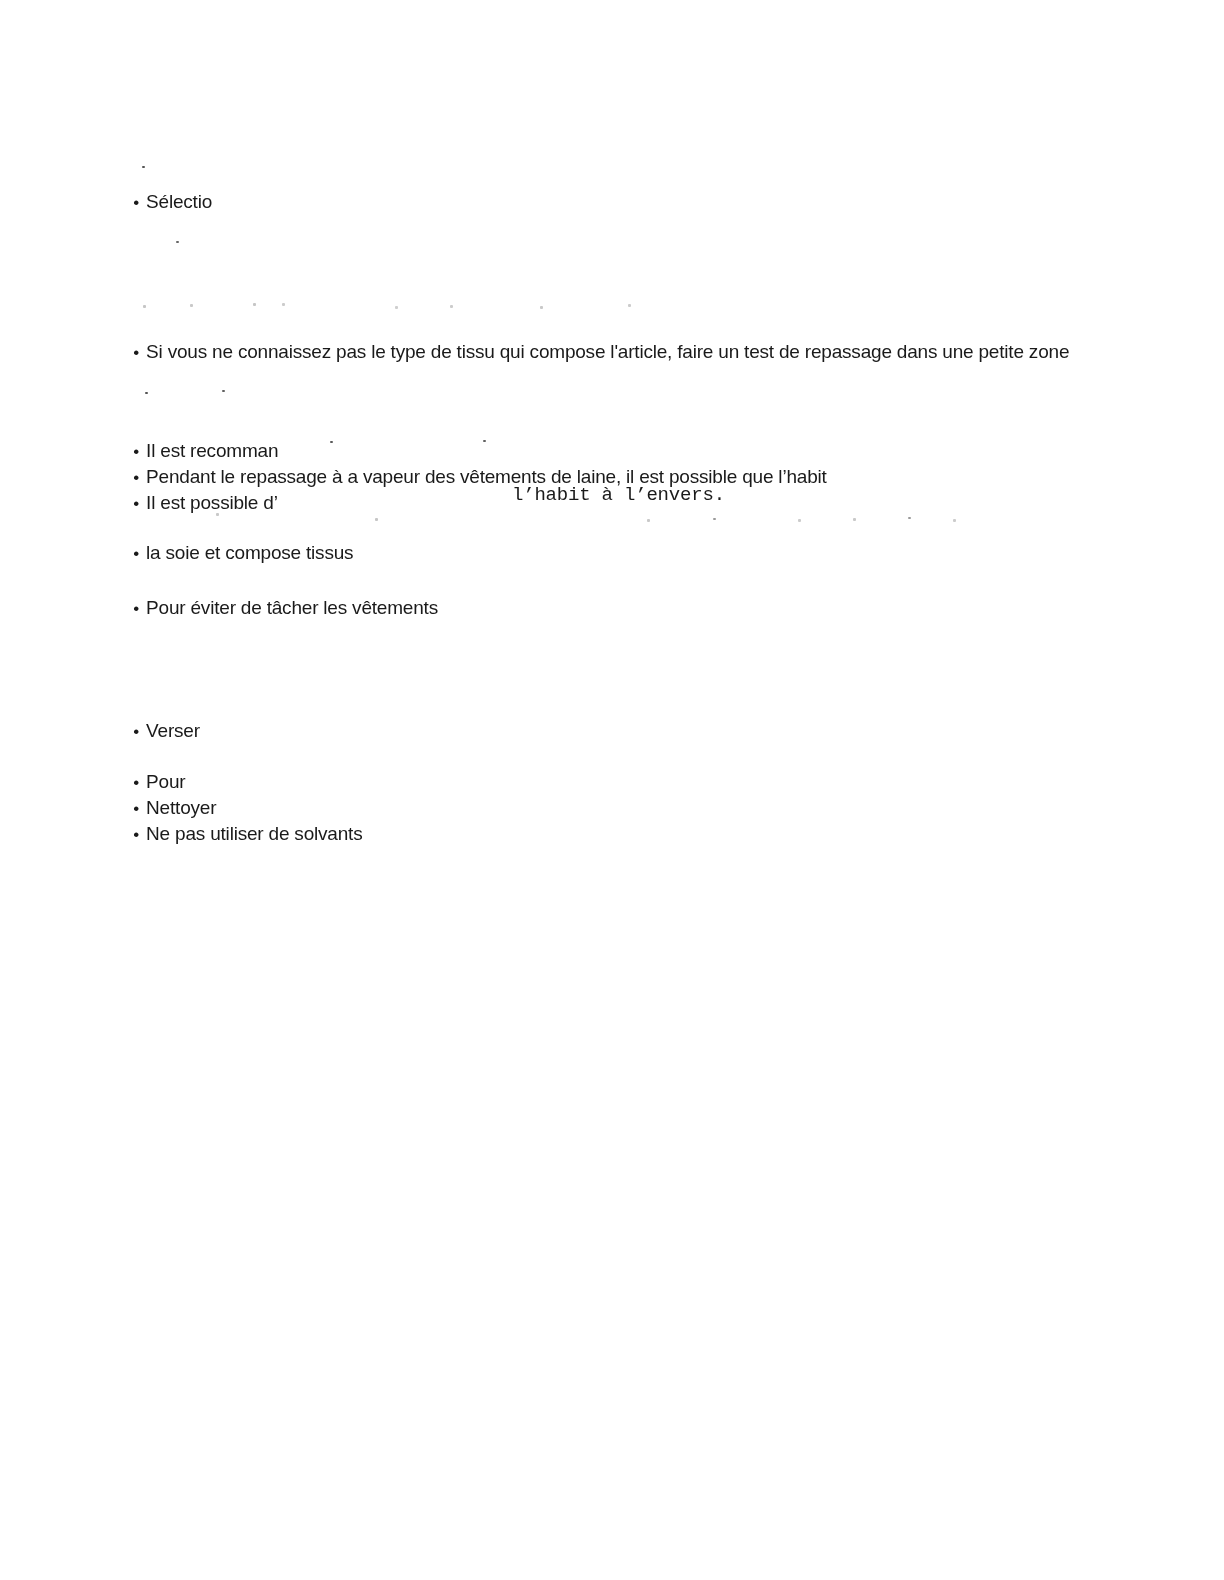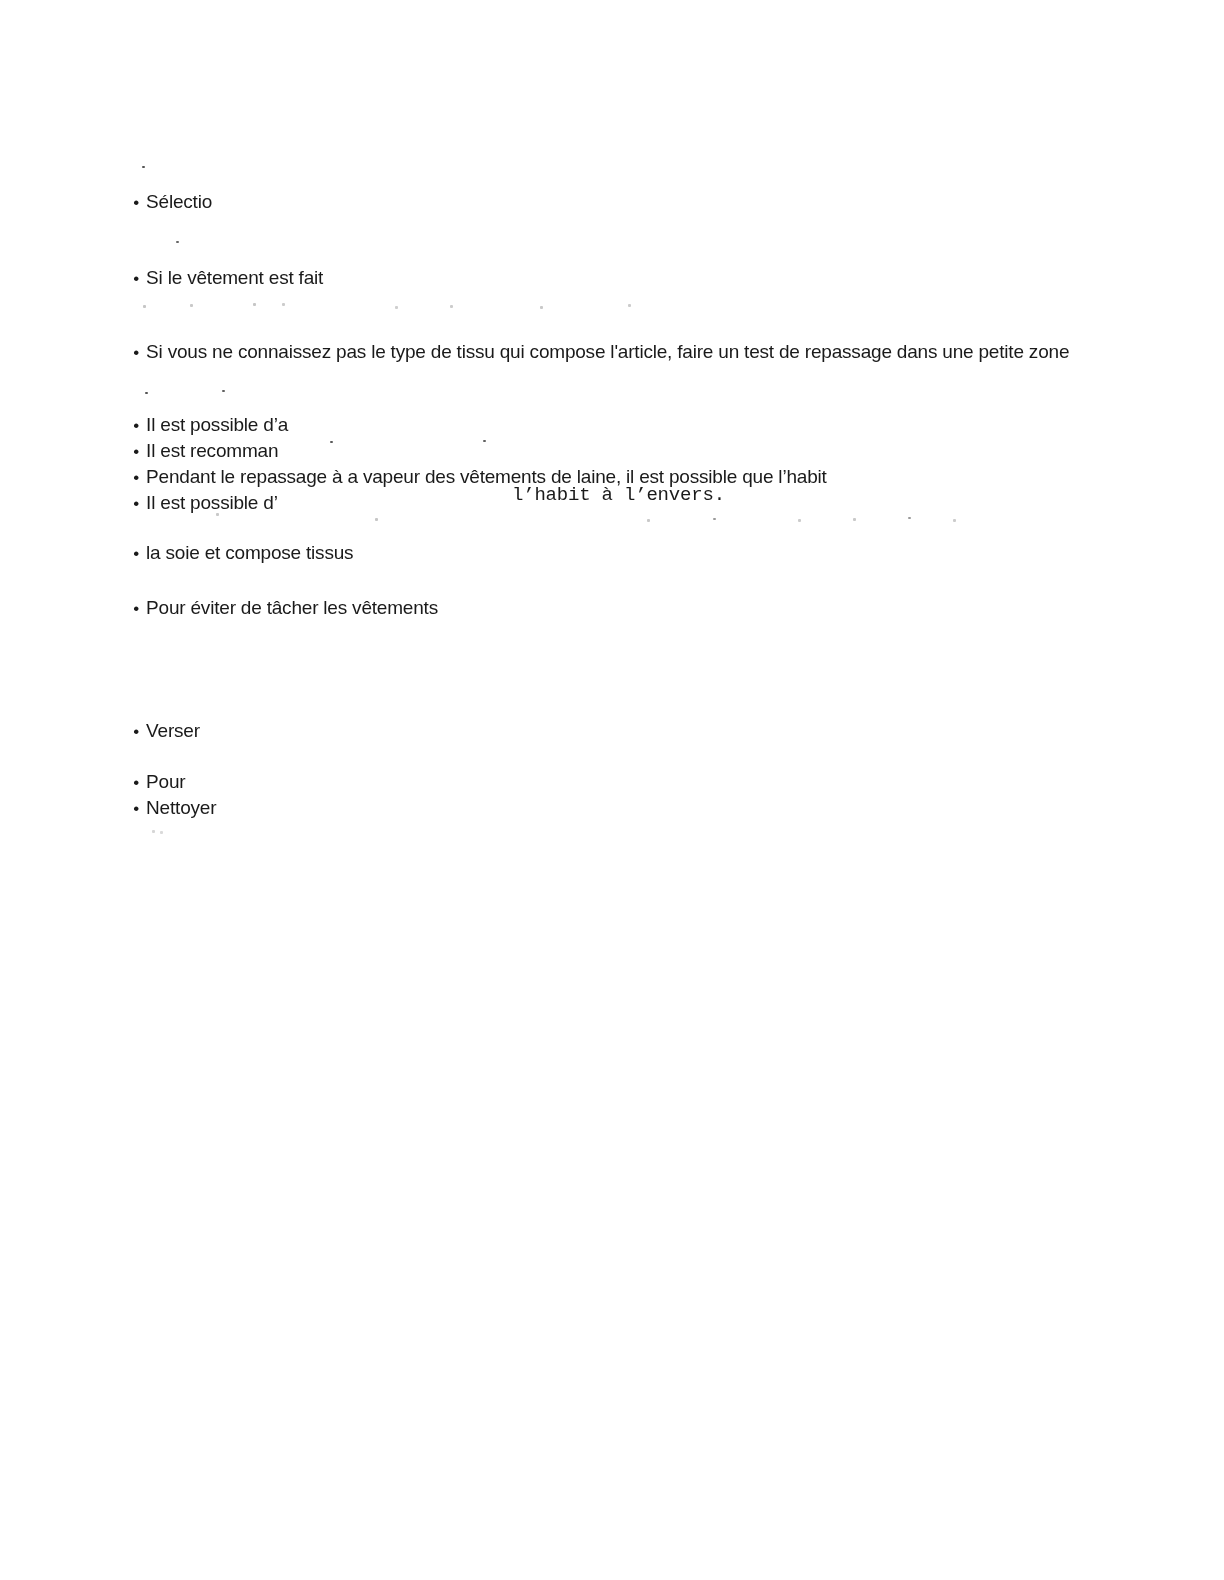--- a/index.html
+++ b/index.html
@@ -84,31 +84,25 @@
 
 <div class="page">
 
   <div class="specks-dark"></div>
   <div class="specks-faint"></div>
 
   <div class="line" style="top:172px">
     <span class="marker">•</span><span>Sélectio</span>
   </div>
 
-  <div class="line" style="top:248px">
-    <span class="marker">•</span><span>Si le vêtement est fait</span>
-  </div>
 
   <div class="line" style="top:322px">
     <span class="marker">•</span><span>Si vous ne connaissez pas le type de tissu qui compose l'article, faire un test de repassage dans une petite zone</span>
   </div>
 
-  <div class="line" style="top:395px">
-    <span class="marker">•</span><span>Il est possible d’a</span>
-  </div>
 
   <div class="line" style="top:447px">
     <span class="marker">•</span><span>Pendant le repassage à a vapeur des vêtements de laine, il est possible que l’habit</span>
   </div>
 
   <div class="line" style="top:421px">
     <span class="marker">•</span><span>Il est recomman</span>
   </div>
 
   <div class="line" style="top:473px">
@@ -129,14 +123,17 @@
   </div>
 
   <div class="line" style="top:752px">
     <span class="marker">•</span><span>Pour</span>
   </div>
 
   <div class="line" style="top:778px">
     <span class="marker">•</span><span>Nettoyer</span>
   </div>
 
+  <div class="line" style="top:804px">
+    <span class="marker">•</span><span>Ne pas utiliser de solvants</span>
+  </div>
 
 </div>
 
 </body></html>

